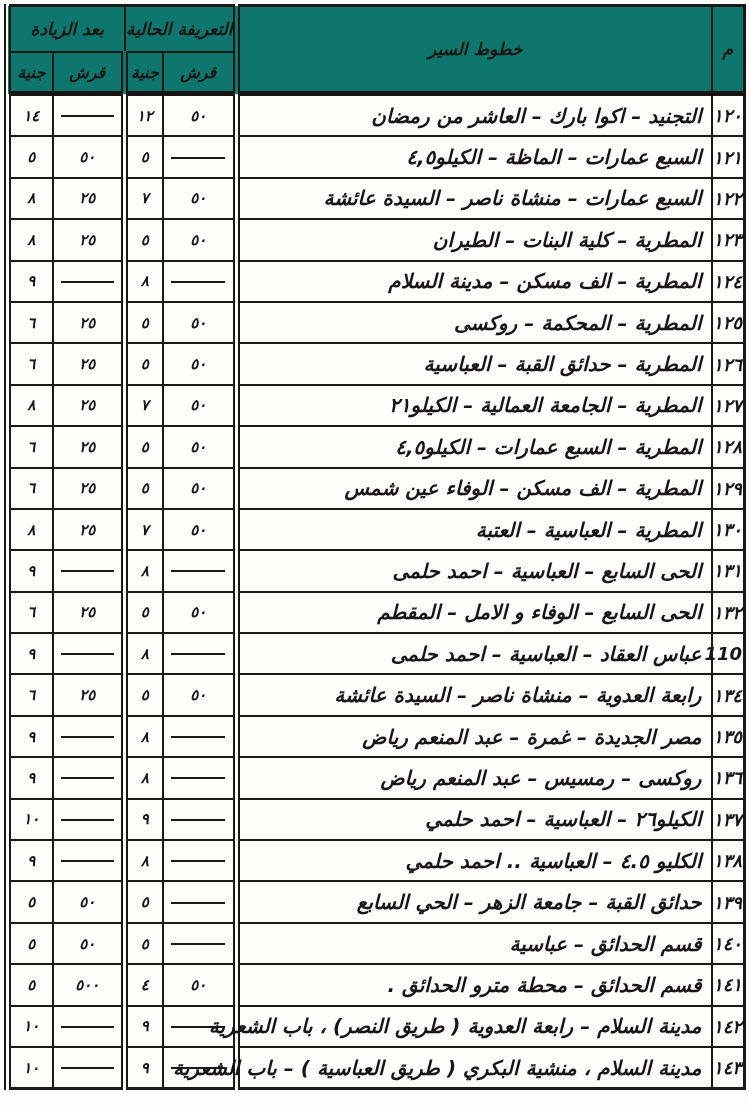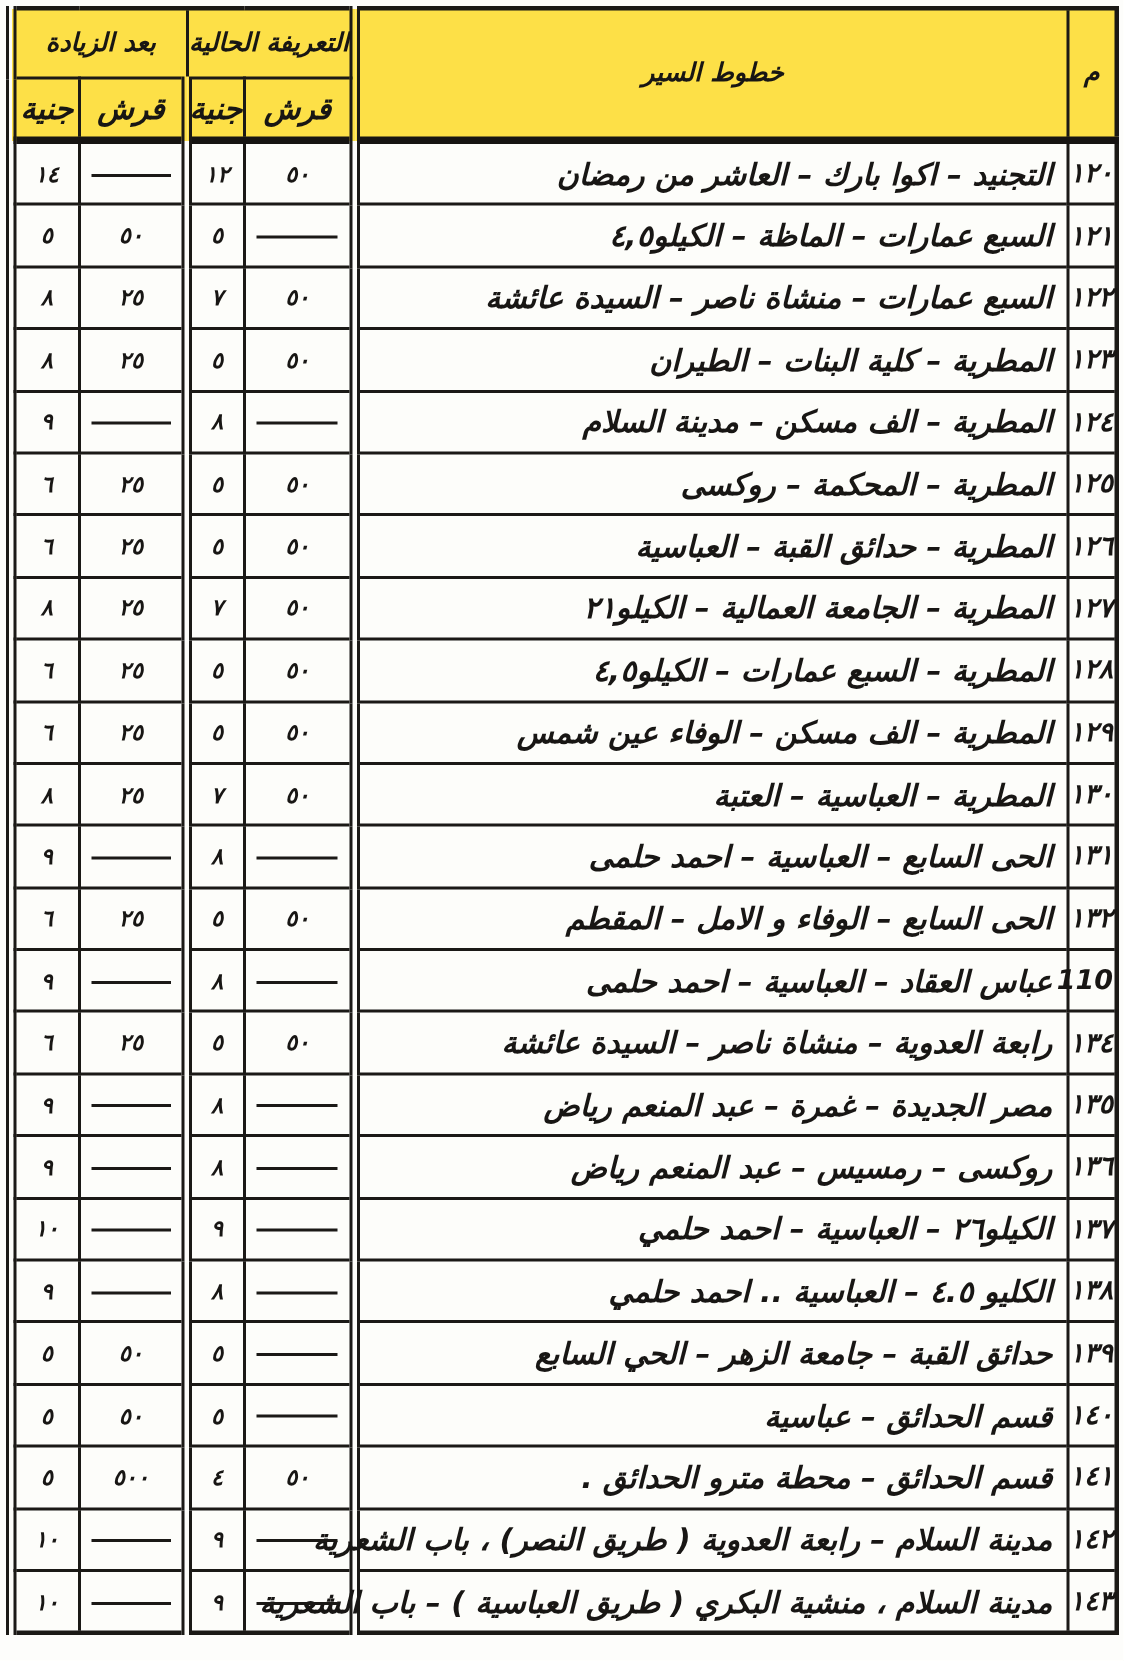--- a/index.html
+++ b/index.html
@@ -31,25 +31,25 @@
     border-left:7px double #1b1916;
     border-top:3px solid #1b1916;
     border-bottom:3px solid #1b1916;
     border-right:3px solid #1b1916;
   }
   
   .dbl{ border-left:7px double #1b1916 !important; }
   thead th{
     font-weight:bold;font-style:italic;
     text-align:center;vertical-align:middle;
-    background:#fde047;
+    background:#0f766e;
     padding:0;
   }
   thead tr.grp th{ height:44px; font-size:17px; }
-  thead tr.sub th{ height:38px; font-size:20px; }
+  thead tr.sub th{ height:38px; font-size:16px; }
   thead{ border-bottom:5px solid #161412; }
   th.serial-h{ font-size:19px; }
   th.routes-h{ font-size:17px; }
   tbody td{
     height:39.4px;
     text-align:center;vertical-align:middle;
     font-weight:bold;font-style:italic;
     font-size:15px;
     padding:0;
     background:#fdfdfa;

